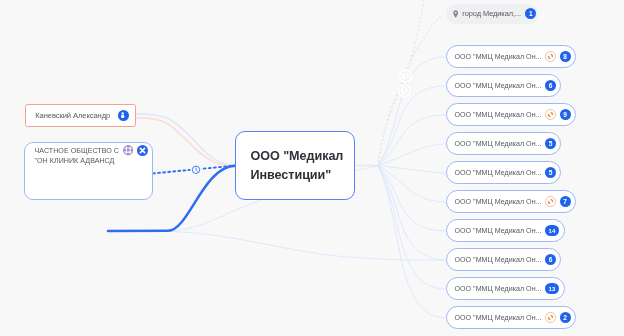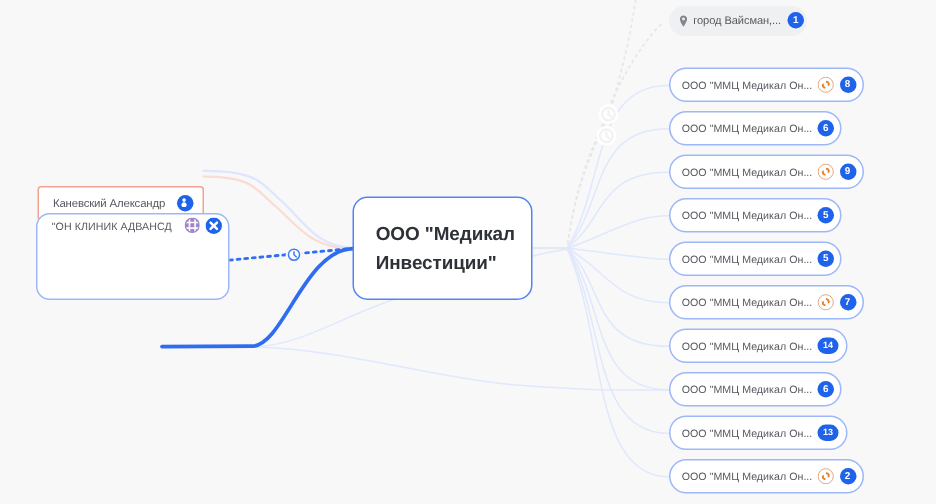--- a/index.html
+++ b/index.html
@@ -11,21 +11,21 @@
   .node{position:absolute;box-sizing:border-box;background:#ffffff;display:flex;}
 
   
   #main-node{left:235px;top:131px;width:120px;height:69px;
     border:1.6px solid #5384f3;border-radius:10px;align-items:center;}
   #main-node .label{font-size:12.6px;font-weight:bold;color:#2e3238;line-height:19px;
      padding-left:14.5px;letter-spacing:-0.05px;position:relative;top:0.7px;}
 
   
   .person-node{border:1.35px solid #f2a193;border-radius:2.5px;align-items:center;
-     padding:0 6.1px 0 9.3px;justify-content:space-between;overflow:hidden;margin-top:20px;}
+     padding:0 6.1px 0 9.3px;justify-content:space-between;overflow:hidden;}
   .person-node .label{font-size:7.6px;color:#56595f;white-space:nowrap;letter-spacing:-0.1px;
      flex:0 0 auto;}
 
   
   #org-node{left:23.5px;top:141.7px;width:129px;height:58px;border:1.2px solid #9db8f8;
      border-radius:9px;flex-direction:column;padding:3.2px 8px 0 10px;}
   #org-node .label{font-size:7.1px;color:#56595f;line-height:10.6px;letter-spacing:0.04px;white-space:nowrap;}
   #org-node .icons{position:absolute;right:4px;top:2.3px;display:flex;gap:3.5px;align-items:center;}
 
   
@@ -93,20 +93,21 @@
     <div class="node person-node" style="left: 25px; top: 103.6px; width: 110.6px; height: 23.2px;">
       <div class="label">Каневский Александр</div>
       <div class="badge">
         <svg viewBox="0 0 14 16" width="5.4" height="6.2">
   <circle cx="7" cy="3.6" r="3.1" fill="#fff"></circle>
   <path d="M7 7.2c3 0 4.6 2.4 4.6 5.3 0 2-2 3.3-4.6 3.3s-4.6-1.3-4.6-3.3c0-2.9 1.6-5.3 4.6-5.3z" fill="#fff"></path>
         </svg>
       </div>
     </div>
     <div class="node" id="org-node">
+      <div class="label">ЧАСТНОЕ ОБЩЕСТВО С</div>
       <div class="label">"ОН КЛИНИК АДВАНСД</div>
       <div class="icons">
         <svg viewBox="0 0 16 16" width="10.4" height="10.4">
  <defs>
             <clipPath id="gclip">
               <circle cx="8" cy="8" r="7.3"></circle>
             </clipPath>
           </defs>
  <circle cx="8" cy="8" r="7.3" fill="#a287c8"></circle>
  <g clip-path="url(#gclip)" stroke="#fcfaff" stroke-width="1.7" fill="none">
@@ -118,21 +119,21 @@
  <circle cx="8" cy="8" r="8" fill="#1f63eb"></circle>
  <path d="M4.9 4.9 L11.1 11.1 M11.1 4.9 L4.9 11.1" stroke="#fff" stroke-width="2.4" stroke-linecap="round"></path>
         </svg>
       </div>
     </div>
     <div id="moscow-pill">
       <svg viewBox="0 0 13 20" width="5.3" height="8.2" style="flex:0 0 auto">
  <path d="M6.5 0.6C3.1 0.6 0.6 3.2 0.6 6.6 0.6 11 6.5 19.3 6.5 19.3S12.4 11 12.4 6.6C12.4 3.2 9.9 0.6 6.5 0.6Z" fill="#83868d"></path>
  <circle cx="6.5" cy="6.5" r="2.3" fill="#f0f1f2"></circle>
       </svg>
-      <span class="label">город Вайсман,...</span>
+      <span class="label">город Медикал,...</span>
       <div class="badge">1</div>
     </div>
     <div class="pill" style="left: 446px; top: 45.4px; width: 129.5px;">
       <span class="label">ООО "ММЦ Медикал Он...</span>
       <svg viewBox="0 0 22 22" class="sync-icon">
   <circle cx="11" cy="11" r="10.1" fill="#fff" stroke="#dd9a6b" stroke-width="1.15"></circle>
   <g transform="rotate(0 11 11)">
   <path d="M11.3 6.9 A4.2 4.2 0 0 1 15.2 11" fill="none" stroke="#e8822a" stroke-width="2.4" stroke-linecap="butt"></path>
   <path d="M10.7 15.1 A4.2 4.2 0 0 1 6.8 11" fill="none" stroke="#e8822a" stroke-width="2.4" stroke-linecap="butt"></path>
   <path d="M16.6 11.2 L13.7 13.0 L13.7 9.4 Z" fill="#e8822a"></path>

